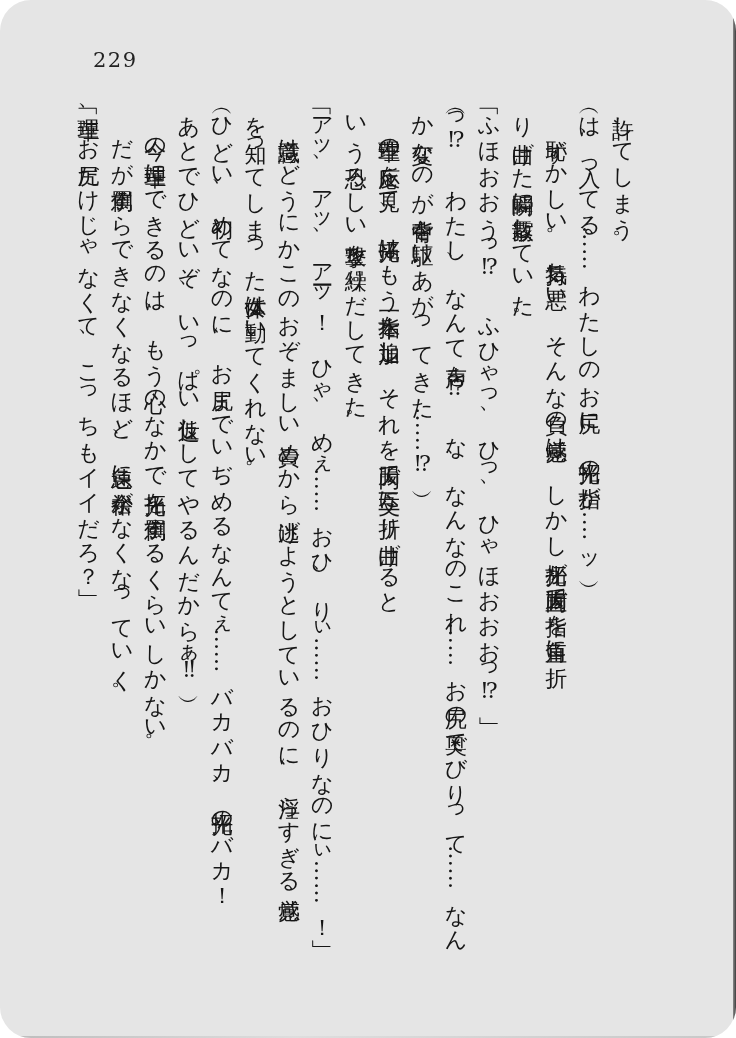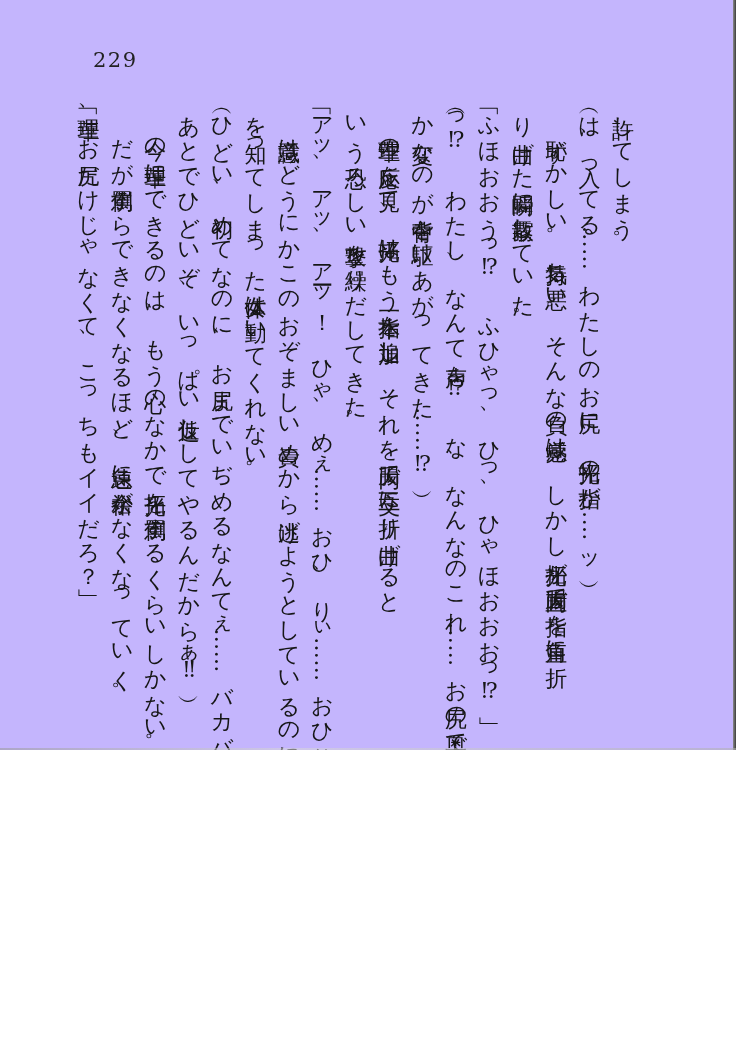--- a/index.html
+++ b/index.html
@@ -6,24 +6,25 @@
     margin: 0;
     padding: 0;
     width: 736px;
     height: 1038px;
     background: #ffffff;
     font-family: "DejaVu Serif", "Liberation Serif", serif;
   }
   .page {
     position: relative;
     width: 736px;
-    height: 750px;
-    background: #c4b5fd;
+    height: 1038px;
+    background: #e5e5e5;
     overflow: hidden;
     color: #1b1b1b;
+    border-radius: 31px;
   }
   .page-number {
     position: absolute;
     top: 48px;
     left: 93px;
     font-size: 21px;
     letter-spacing: 1.5px;
     color: #222;
   }
   .text-block {

